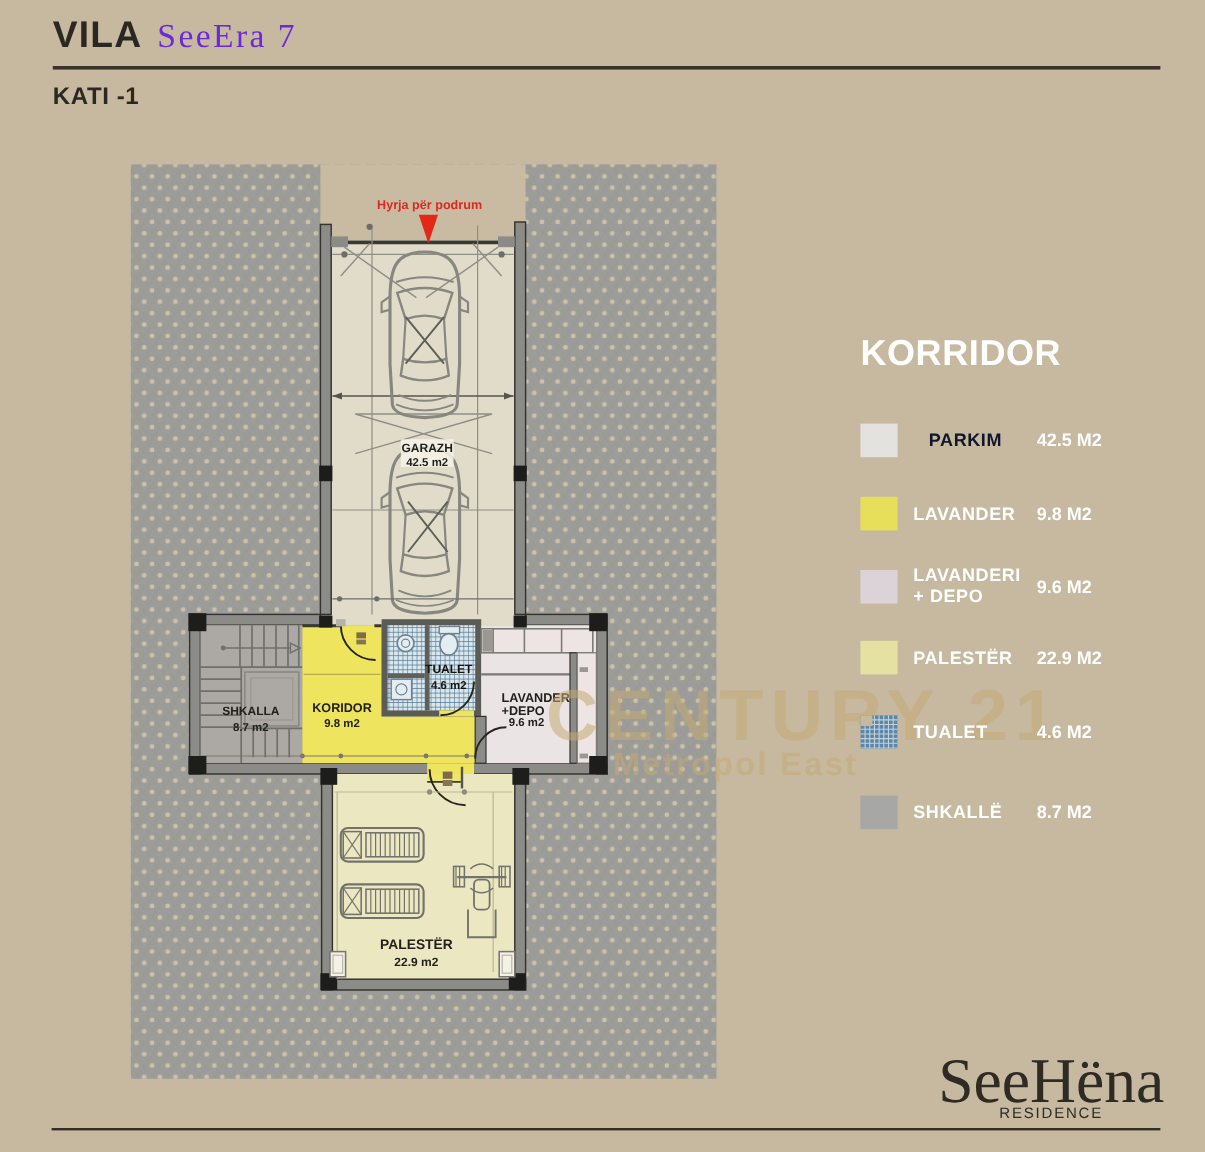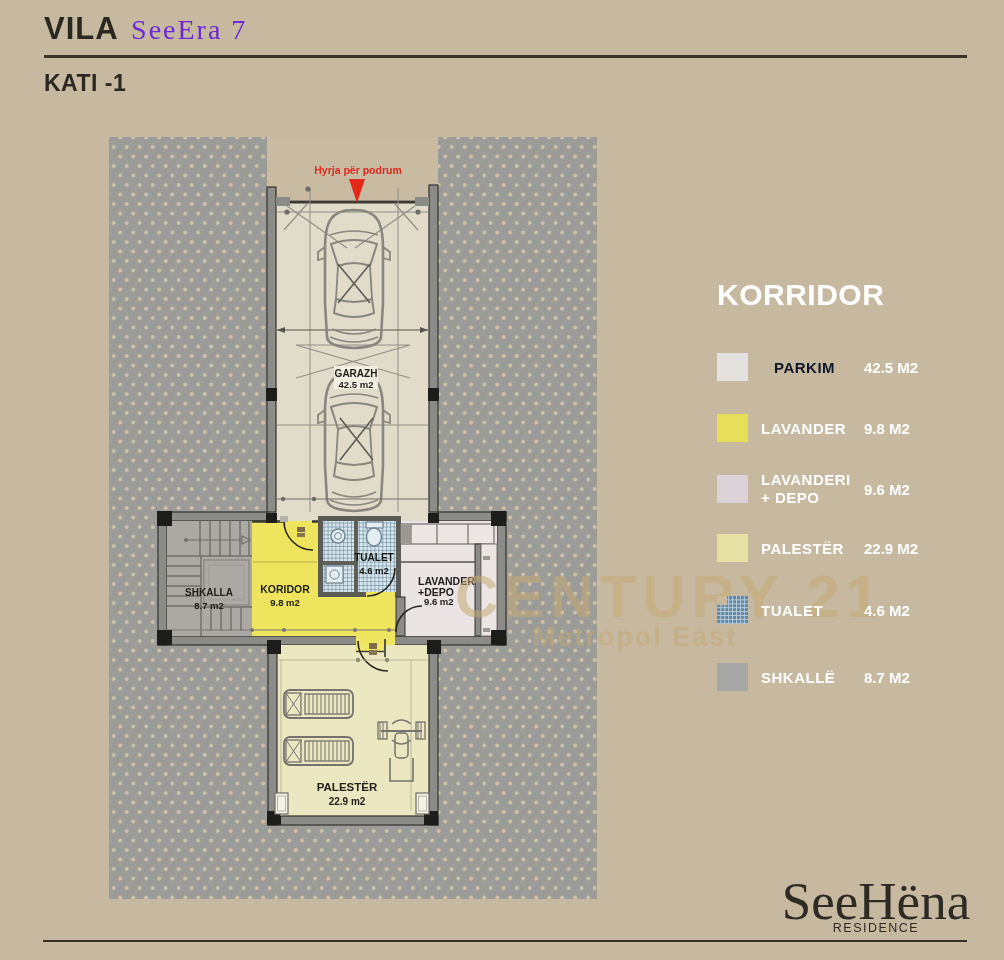--- a/index.html
+++ b/index.html
@@ -9,21 +9,21 @@
 </head>
 <body>
 
 <div class="abs" style="left:44px;top:11px;white-space:nowrap;">
   <span style="font-weight:bold;font-size:31px;color:#2b2822;letter-spacing:1px;">VILA</span>
   <span style="font-family:'Liberation Serif',serif;font-size:28px;color:#6d28d9;letter-spacing:2px;margin-left:8px;">SeeEra 7</span>
 </div>
 
 <div class="abs" style="left:44px;top:55px;width:923px;height:2.5px;background:#3a352b;"></div>
 
-<div class="abs" style="left:44px;top:70px;font-weight:bold;font-size:23px;color:#2b2822;letter-spacing:0.5px;">KATI -1</div>
+<div class="abs" style="left:44px;top:70px;font-weight:bold;font-size:20px;color:#2b2822;letter-spacing:0.5px;">KATI -1</div>
 
 <div class="abs" style="left:100px;top:130px;width:500px;height:780px;">
 <svg width="500" height="780" viewBox="100 130 500 780">
 <defs>
 <pattern id="ground" width="13" height="19" patternUnits="userSpaceOnUse">
 <rect width="13" height="19" fill="#9c9c99"></rect>
 <path d="M0 0L13 19M13 0L0 19M6.5 -2L19.5 17M-6.5 2L6.5 21" stroke="#95958f" stroke-width="0.5"></path>
 <circle cx="3.2" cy="4.5" r="2" fill="#ccc2a7"></circle>
 <circle cx="9.7" cy="14" r="2" fill="#ccc2a7"></circle>
 </pattern>
@@ -277,21 +277,21 @@
 <path d="M390 758 V781 H413 V758" stroke-width="1.6"></path>
 </g>
 
 <text x="347" y="791" font-family="Liberation Sans, sans-serif" font-size="11.5" font-weight="bold" fill="#21211c" text-anchor="middle">PALESTËR</text>
 <text x="347" y="805" font-family="Liberation Sans, sans-serif" font-size="10" font-weight="bold" fill="#21211c" text-anchor="middle">22.9 m2</text>
 </svg>
 </div>
 
 <div class="abs" style="left:455px;top:562px;width:360px;text-align:center;font-weight:bold;font-size:60px;letter-spacing:6px;color:rgba(196,170,116,0.55);white-space:nowrap;">CENTURY 21</div>
 
-<div class="abs" style="left:455px;top:622px;width:360px;text-align:center;font-weight:bold;font-size:27px;letter-spacing:2px;color:rgba(196,170,116,0.55);white-space:nowrap;">Metropol East</div>
+<div class="abs" style="left:433px;top:622px;width:360px;text-align:center;font-weight:bold;font-size:27px;letter-spacing:2px;color:rgba(196,170,116,0.55);white-space:nowrap;">Metropol East</div>
 
 <div class="abs" style="left:717px;top:278px;font-weight:bold;font-size:30px;color:#ffffff;letter-spacing:0.5px;">KORRIDOR</div>
 
 <div class="abs" style="left:717px;top:353px;width:31px;height:28px;background:#e3e2de;"></div>
 
 <div class="abs" style="left:761px;top:359px;font-weight:bold;font-size:15px;color:#0f172a;letter-spacing:0.5px;margin-left:13px;">PARKIM</div>
 
 <div class="abs" style="left:864px;top:359px;font-weight:bold;font-size:15px;color:#fff;">42.5 M2</div>
 
 <div class="abs" style="left:717px;top:414px;width:31px;height:28px;background:#e7de59;"></div>

